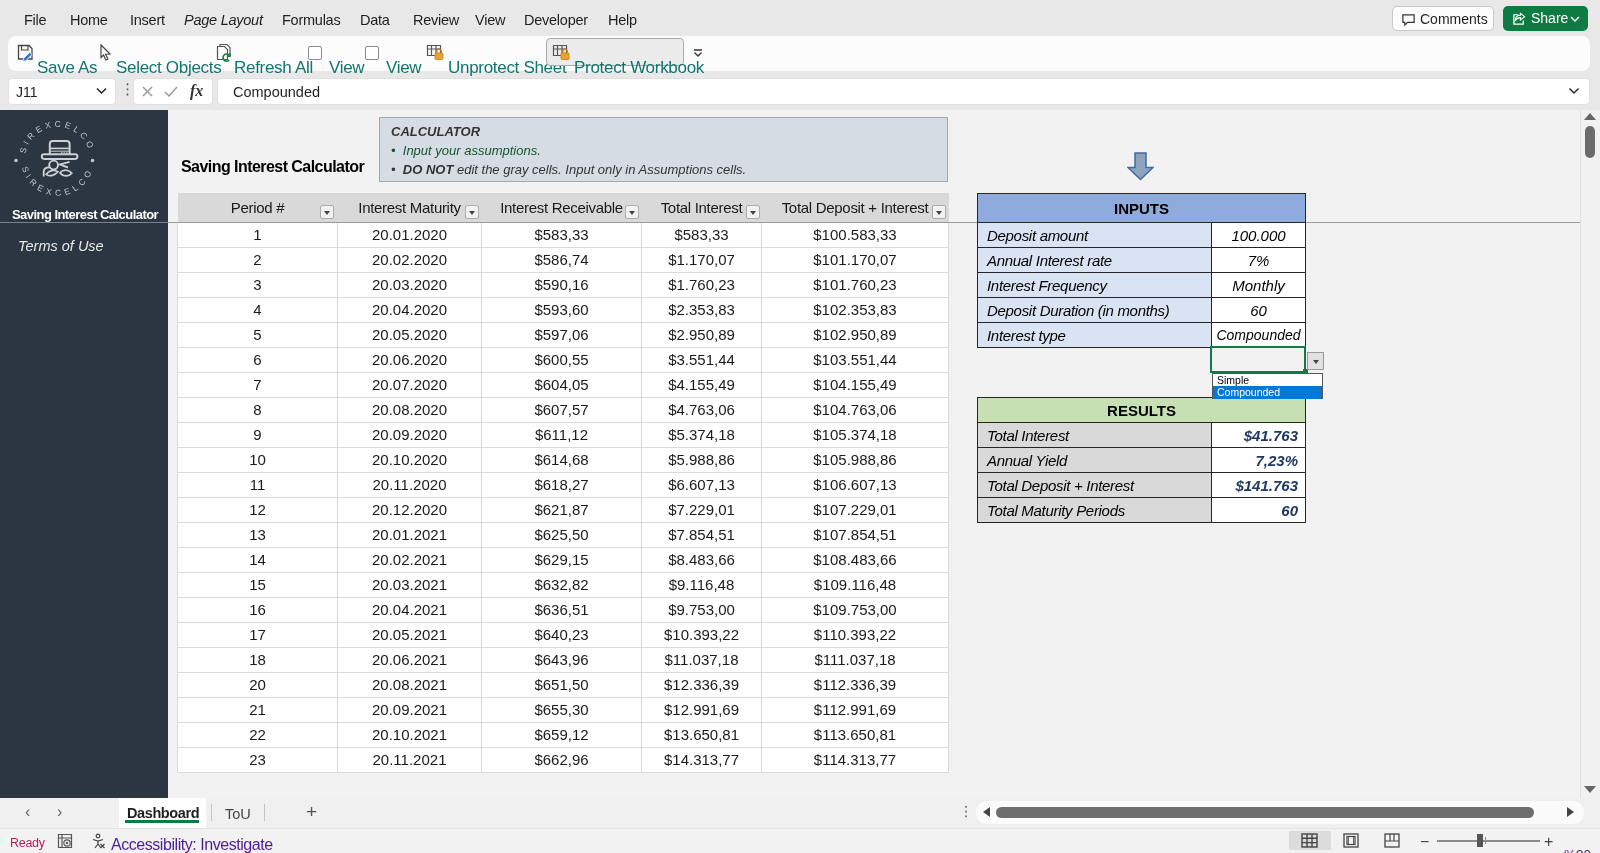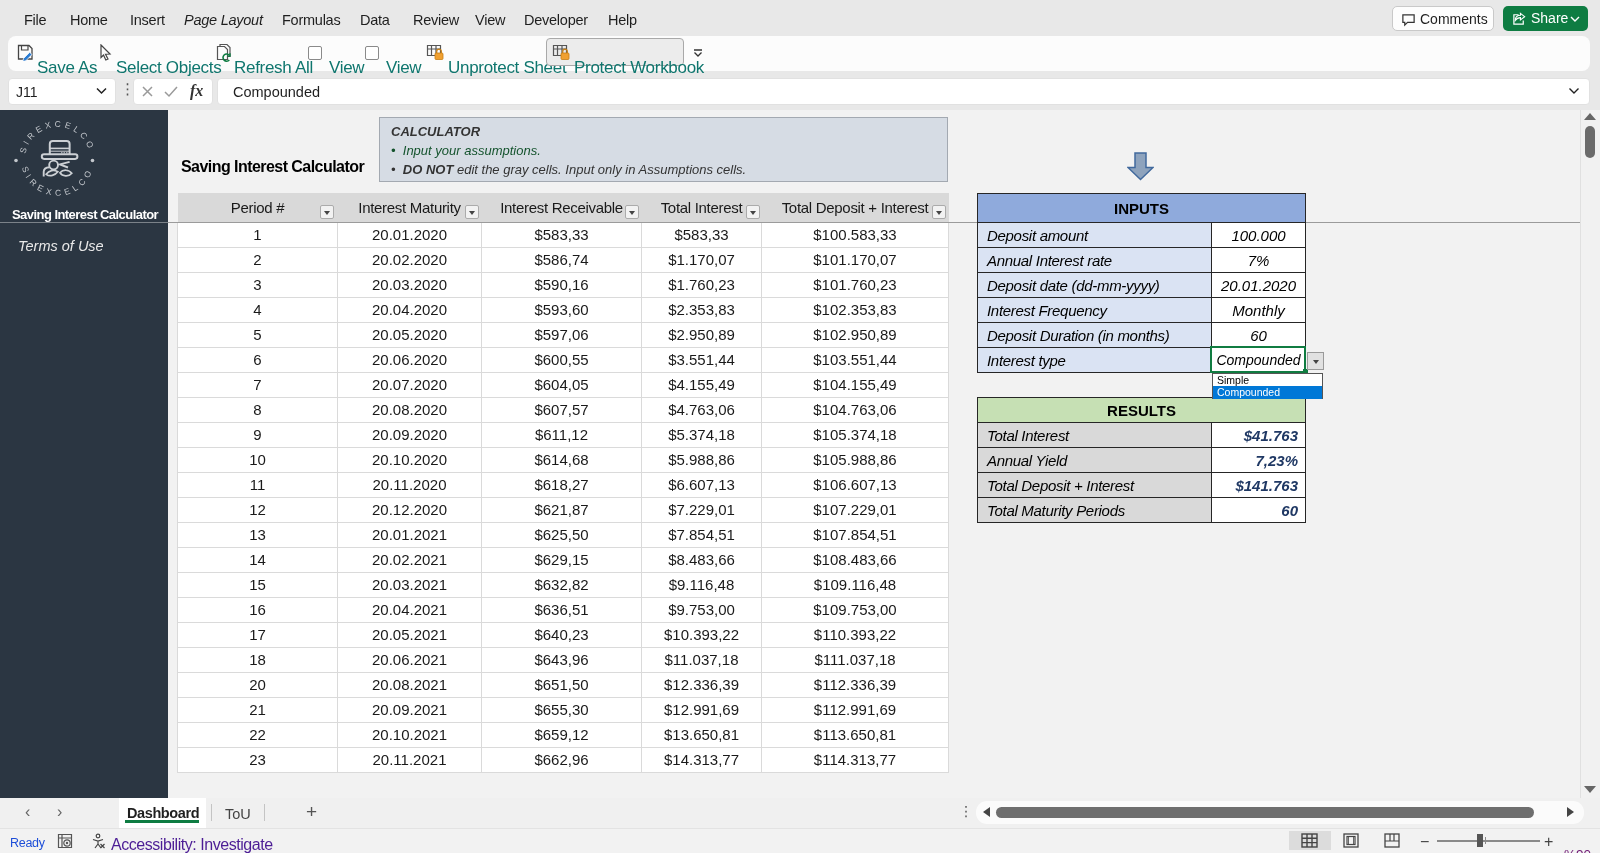--- a/index.html
+++ b/index.html
@@ -370,24 +370,20 @@
       </tr>
   <tr>
         <td class="lbl" style="background:#dae3f3;">Deposit amount</td>
         <td class="val">100.000</td>
       </tr>
   <tr>
         <td class="lbl" style="background:#dae3f3;">Annual Interest rate</td>
         <td class="val">7%</td>
       </tr>
   <tr>
-        <td class="lbl" style="background:#dae3f3;">Deposit date (dd-mm-yyyy)</td>
-        <td class="val">20.01.2020</td>
-      </tr>
-  <tr>
         <td class="lbl" style="background:#dae3f3;">Interest Frequency</td>
         <td class="val">Monthly</td>
       </tr>
   <tr>
         <td class="lbl" style="background:#dae3f3;">Deposit Duration (in months)</td>
         <td class="val">60</td>
       </tr>
   <tr>
         <td class="lbl" style="background:#dae3f3;">Interest type</td>
         <td class="val" style="font-size:14px;">Compounded</td>
@@ -453,21 +449,21 @@
 <div class="abs" style="left:264px; top:804px; width:1px; height:17px; background:#c4c4c4;"></div>
 <div class="abs" style="left:306px; top:801px; font-size:19px; color:#555;">+</div>
 <div class="abs" style="left:959px; top:803px; font-size:14px; color:#555;">⋮</div>
 
 <div class="abs" style="left:976px; top:801px; width:608px; height:23px; background:#fbfbfb; border-radius:11px;"></div>
 <div class="abs" style="left:983px; top:807px; width:0; height:0; border-top:5px solid transparent; border-bottom:5px solid transparent; border-right:7px solid #444;"></div>
 <div class="abs" style="left:996px; top:807px; width:538px; height:11px; background:#6e6e6e; border-radius:5.5px;"></div>
 <div class="abs" style="left:1567px; top:807px; width:0; height:0; border-top:5px solid transparent; border-bottom:5px solid transparent; border-left:7px solid #444;"></div>
 
 <div id="statusbar"></div>
-<div class="abs" style="left:10px; top:836px; font-size:12.5px; letter-spacing:-0.3px; color:#1d4ed8;">Ready</div>
+<div class="abs" style="left:10px; top:836px; font-size:12.5px; letter-spacing:-0.3px; color:#be185d;">Ready</div>
 <svg class="abs" style="left:57px; top:833px;" width="16" height="16" viewBox="0 0 16 16">
   <path d="M1.5 1.5 h13 v13 h-13 z M1.5 5 h13 M5 1.5 v13" fill="none" stroke="#555" stroke-width="1.2"></path>
   <circle cx="10" cy="10" r="3.2" fill="none" stroke="#555" stroke-width="1.2"></circle>
   <circle cx="10" cy="10" r="1.2" fill="#555"></circle>
 </svg>
 <svg class="abs" style="left:90px; top:833px;" width="17" height="17" viewBox="0 0 17 17">
   <circle cx="8" cy="3" r="1.8" fill="none" stroke="#444" stroke-width="1.2"></circle>
   <path d="M3 6.5 l5 1.5 l5 -1.5 M8 8 v3 M8 11 l-3 4 M8 11 l3 4" fill="none" stroke="#444" stroke-width="1.2"></path>
   <path d="M10.5 11 l4 4 M14.5 11 l-4 4" stroke="#444" stroke-width="1.2"></path>
 </svg>

